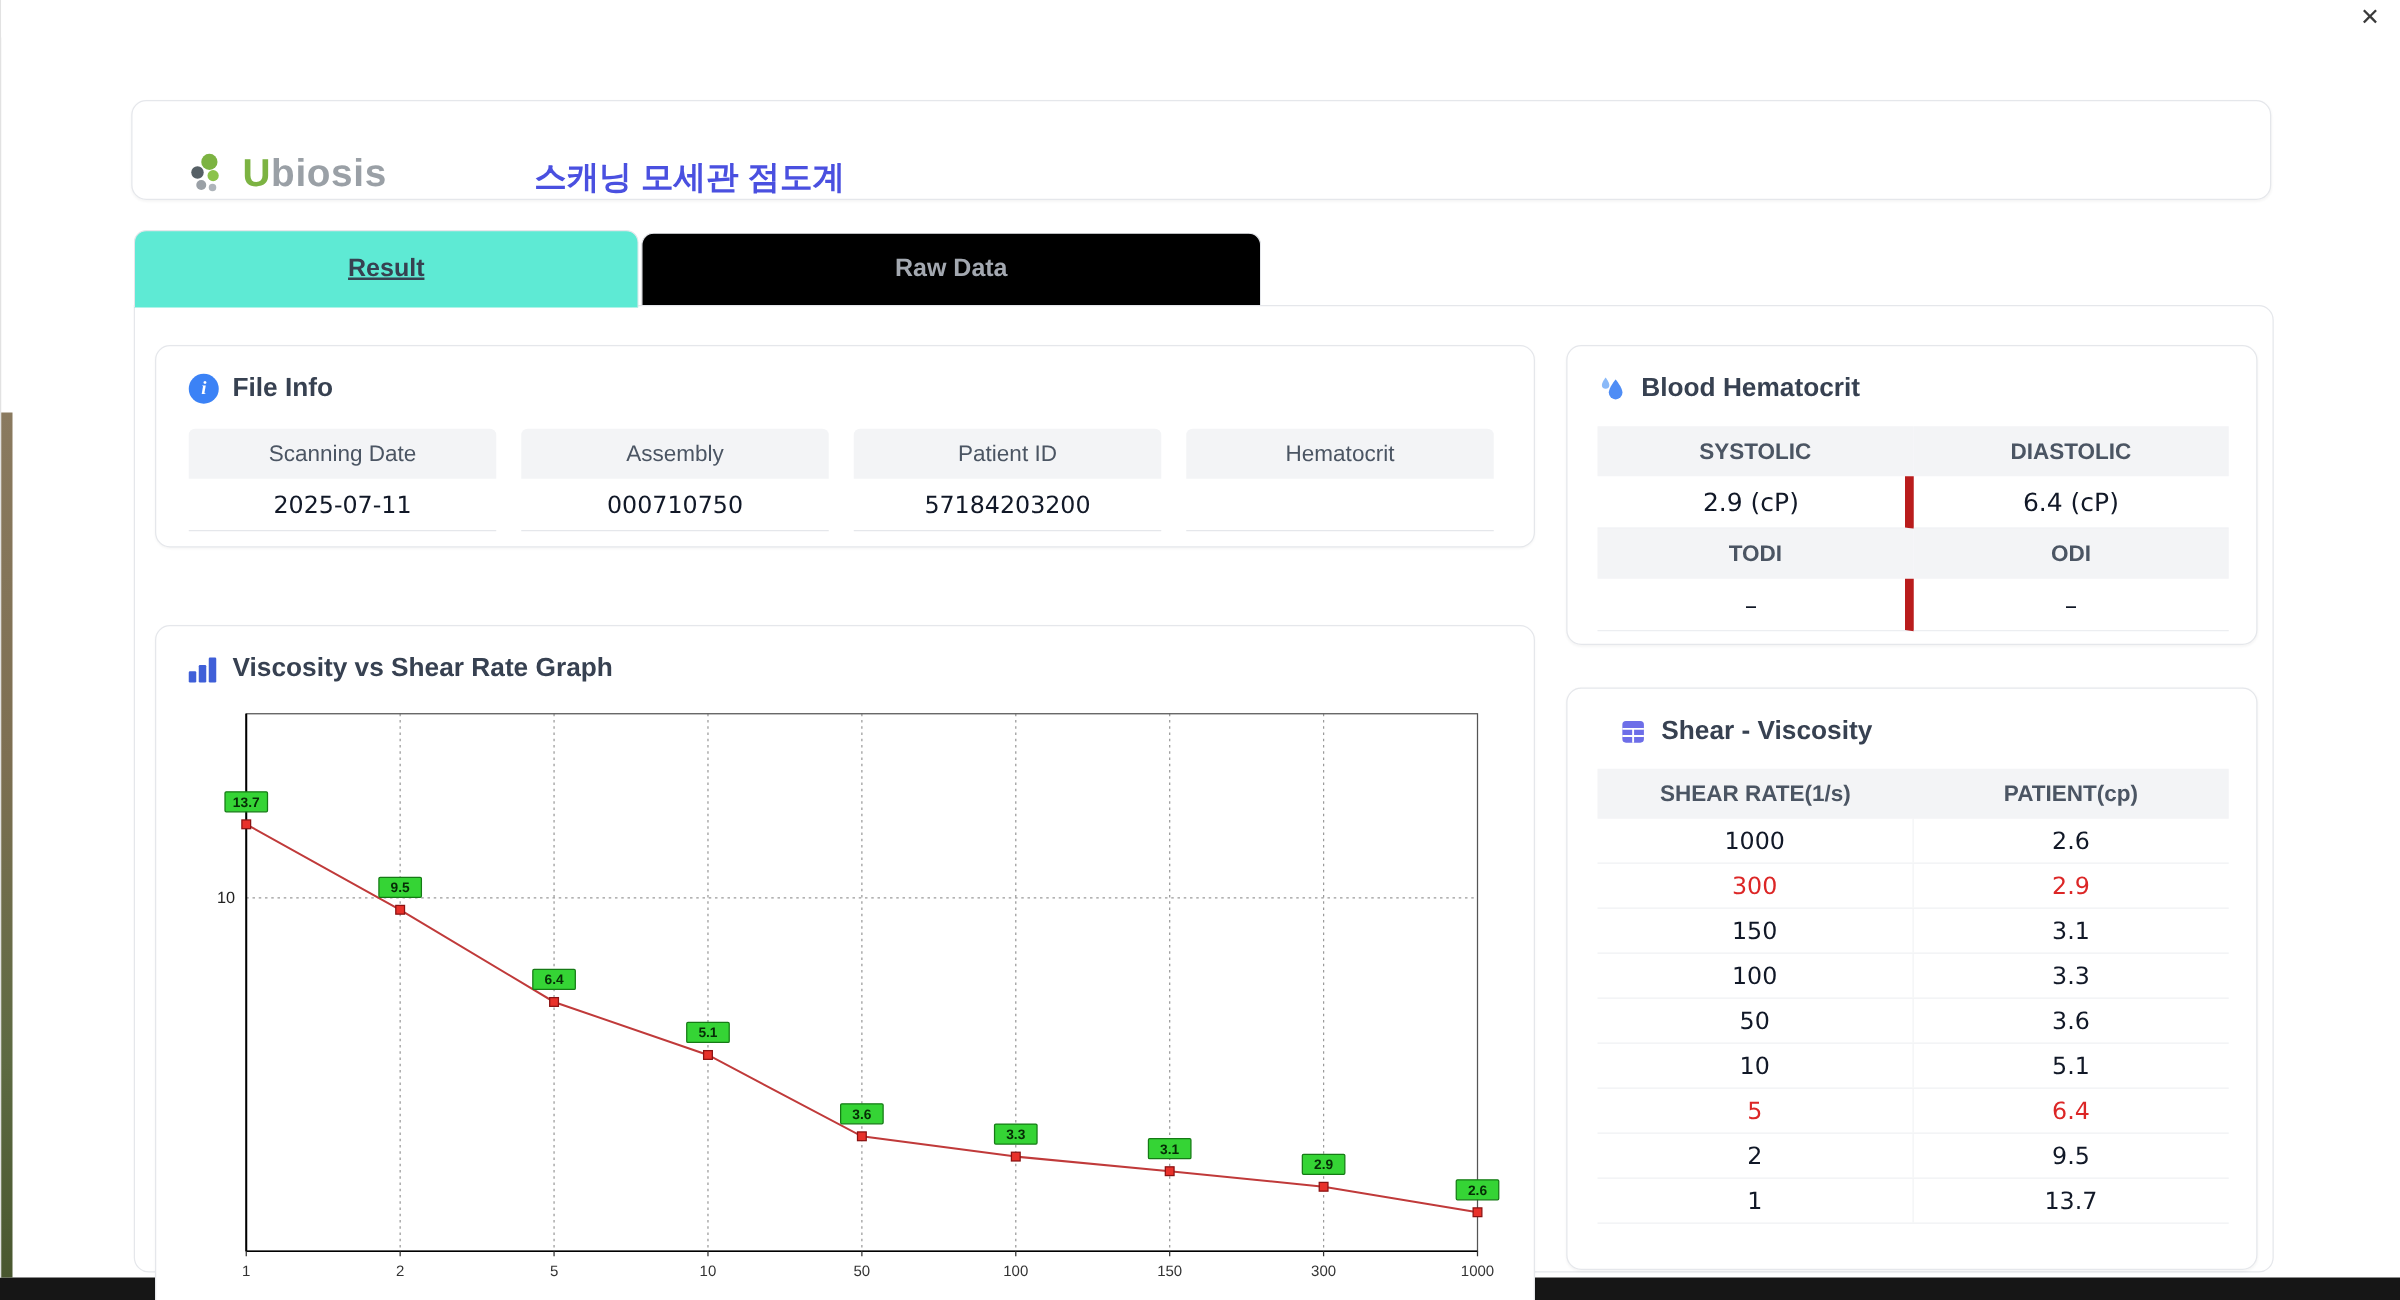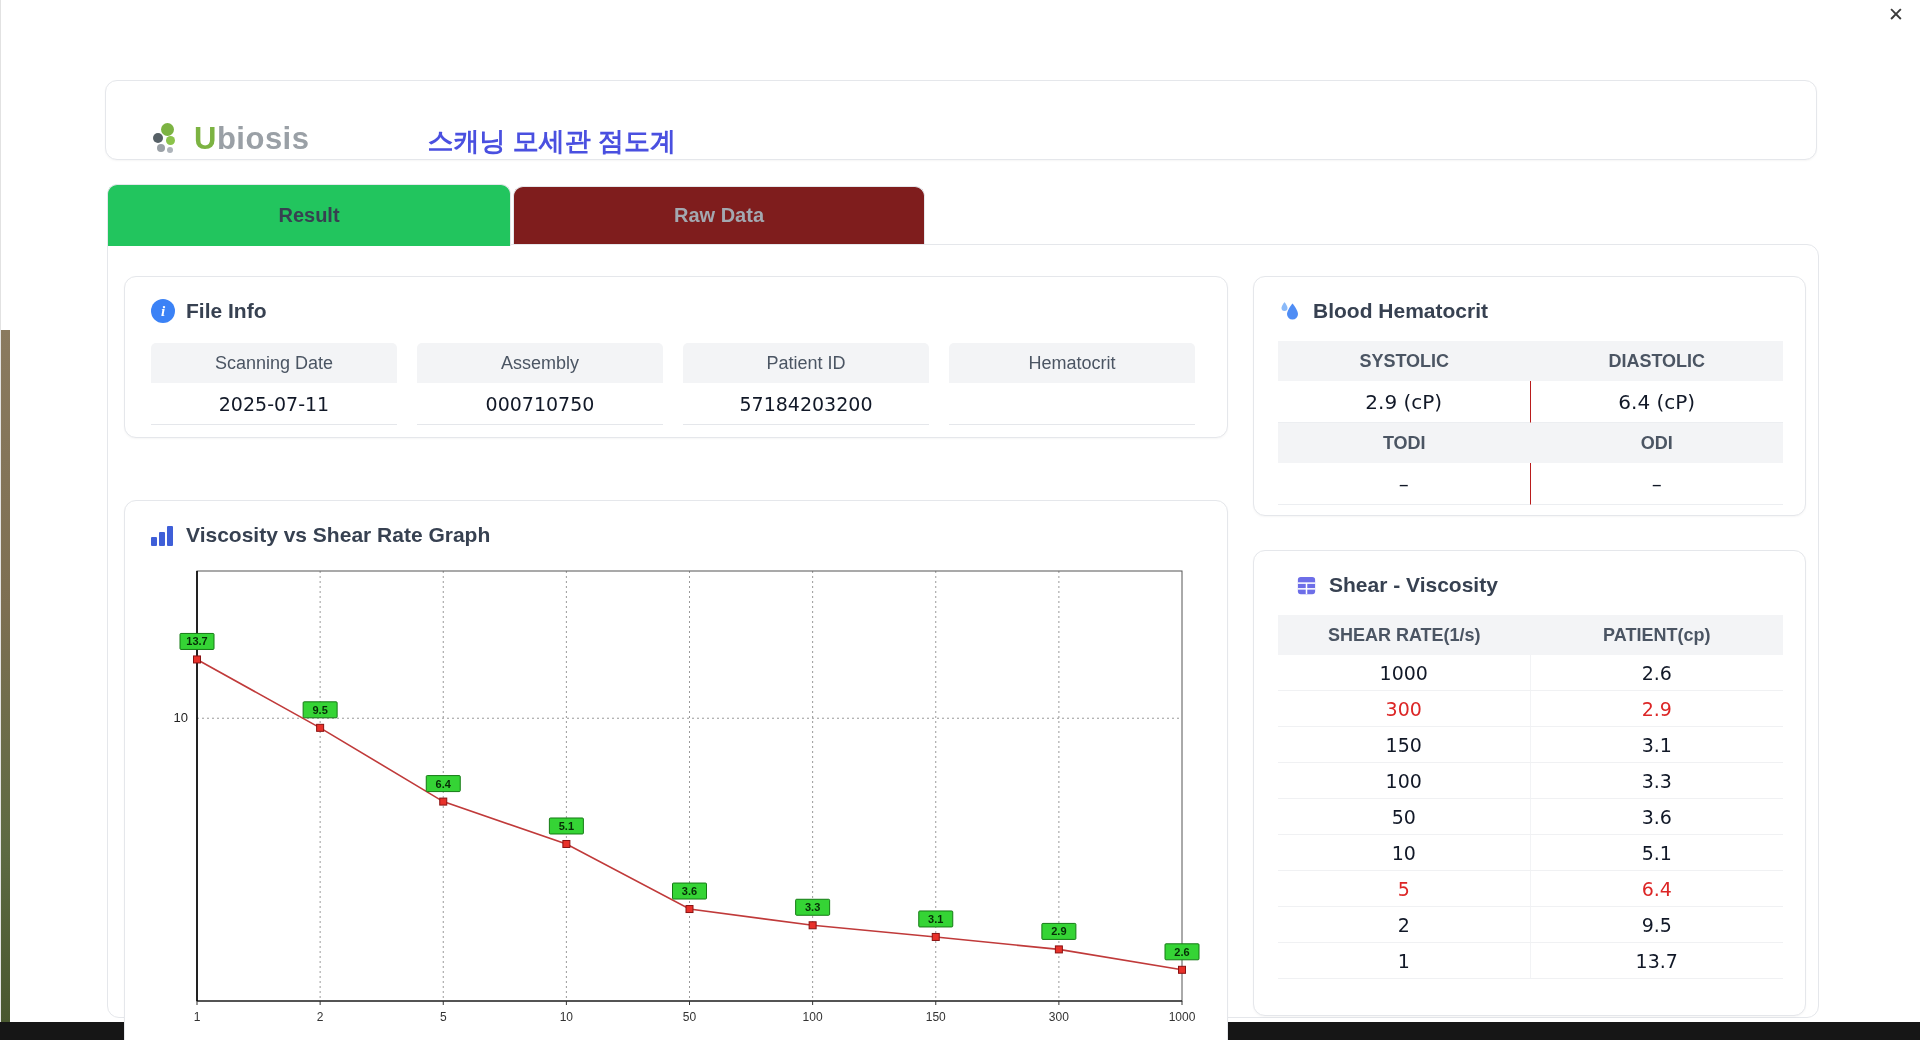--- a/index.html
+++ b/index.html
@@ -25,23 +25,23 @@
   .d4 { width:8px;  height:8px;  background:#9aa0a6; left:5px;  top:25px; }
   .d5 { width:6px;  height:6px;  background:#aeb4ba; left:15px; top:28px; }
   .logo-text { font-size:31px; font-weight:700; letter-spacing:.5px; }
   .logo-u   { color:var(--brand_green,#7cb342); }
   .logo-rest{ color:var(--brand_gray,#9aa0a6); }
   .app-title { margin-left:118px; font-size:26px; font-weight:700; color:var(--title_blue,#4a50e0); }
 
   
   .tab { position:absolute; display:flex; align-items:center; justify-content:center;
          font-size:20px; font-weight:700; border-radius:10px 10px 0 0; }
-  .tab-active { left:106px; top:184px; width:404px; height:62px; background:#22c55e;
-                border:1px solid #e5e7eb; border-bottom:none; color:#374151; z-index:2; }
-  .tab-inactive { left:512px; top:186px; width:412px; height:58px; background:#7f1d1d;
+  .tab-active { left:106px; top:184px; width:404px; height:62px; background:#5eead4;
+                border:1px solid #e5e7eb; border-bottom:none; color:#374151; z-index:2;text-decoration:underline; }
+  .tab-inactive { left:512px; top:186px; width:496px; height:58px; background:#000000;
                   border:1px solid #e5e7eb; border-bottom:none; color:#a3a8b0; }
 
   .main-panel { position:absolute; left:106px; top:244px; width:1712px; height:774px;
                 background:#fff; border:1px solid #e5e7eb; border-radius:0 12px 12px 12px; }
 
   .card-title { display:flex; align-items:center; gap:11px; font-size:21px; font-weight:700; color:#374151; }
 
   
   .file-info { position:absolute; left:16px; top:31px; width:1104px; height:162px; }
   .file-info .card-title { position:absolute; left:26px; top:22px; }
@@ -69,21 +69,21 @@
   
   .bv-card { position:absolute; left:1145px; top:31px; width:553px; height:240px; }
   .bv-card .card-title { position:absolute; left:24px; top:22px; }
   .drop-icon { width:24px; height:24px; }
   .bv-table { position:absolute; left:24px; top:64px; width:505px; }
   .trow { display:flex; }
   .trow .cell { width:50%; display:flex; align-items:center; justify-content:center; }
   .trow.thead .cell { height:40px; background:#f3f4f6; color:#4b5563; font-size:18px; font-weight:600; }
   .trow.tval  .cell { height:42px; color:#111827; font-size:20px; font-family:"DejaVu Sans", sans-serif;
                       border-bottom:1px solid #eceef1; }
-  .trow.tval .c1 { border-right:1px solid #b91c1c; }
+  .trow.tval .c1 { border-right:7px solid #b91c1c; }
 
   
   .sv-card { position:absolute; left:1145px; top:305px; width:553px; height:466px; }
   .sv-card .card-title { position:absolute; left:41px; top:22px; }
   .grid-icon { width:23px; height:23px; }
   .sv-table { position:absolute; left:24px; top:64px; width:505px; }
   .sv-head { display:flex; height:40px; background:#f3f4f6; }
   .sv-head div { width:50%; display:flex; align-items:center; justify-content:center;
                  color:#4b5563; font-size:18px; font-weight:600; }
   .sv-row { display:flex; height:36px; border-bottom:1px solid #f0f1f3; }

